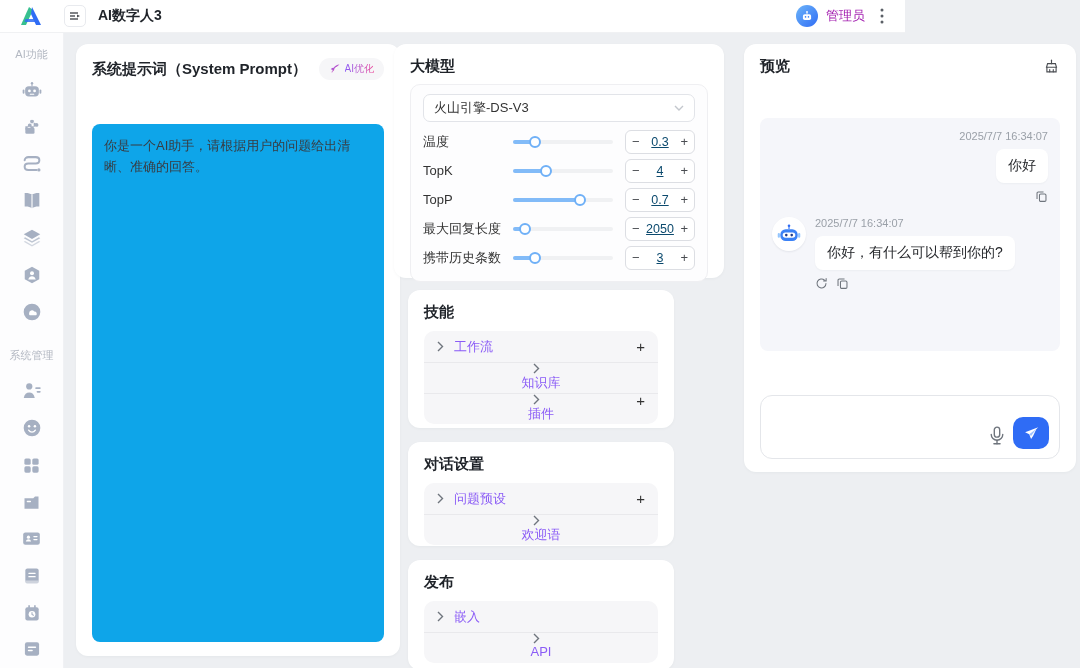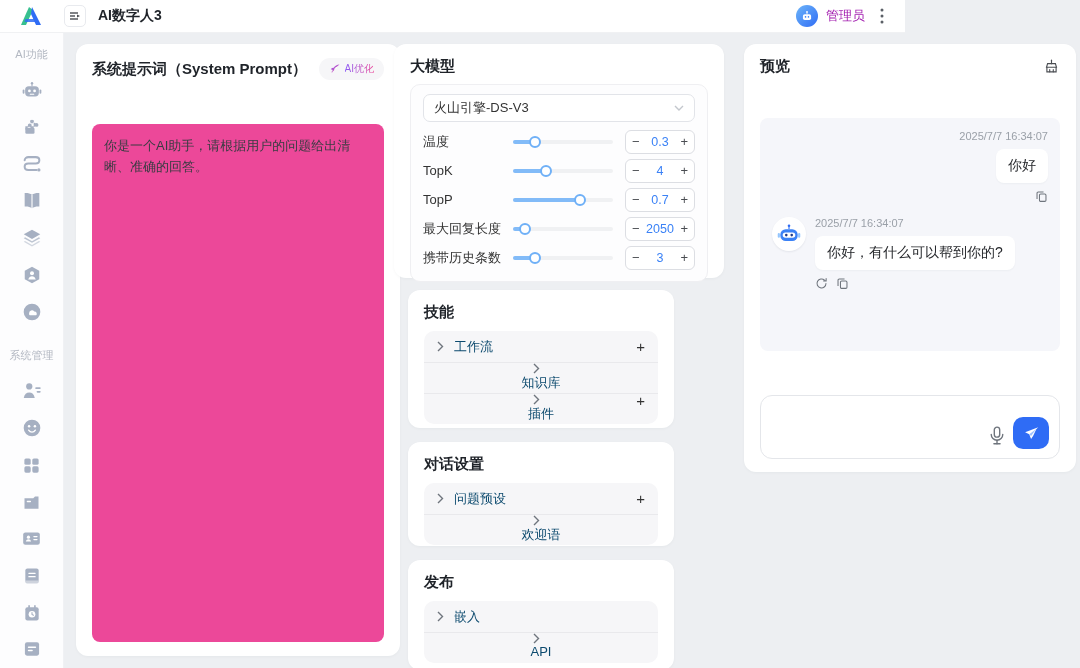--- a/index.html
+++ b/index.html
@@ -25,42 +25,42 @@
 
   
   .card { position:absolute; background:#fff; border-radius:12px; box-shadow:0 1px 3px rgba(30,40,60,.04);gap:32px; }
   .card-title { font-size:15px; font-weight:bold; color:#1f2329; }
 
   
   .prompt-card { left:76px; top:44px; width:324px; height:612px; padding:14px 16px; display:flex; flex-direction:column; }
   .prompt-head { display:flex; align-items:center; justify-content:space-between; }
   .ai-opt-badge { display:flex; align-items:center; gap:4px; background:#f6f6f8; border-radius:12px; padding:4px 10px; cursor:pointer; }
   .ai-opt-badge span { font-size:10px; background:linear-gradient(90deg,#8b5cf6,#ec4899); -webkit-background-clip:text; background-clip:text; color:transparent; }
-  .prompt-area { flex:1; margin-top:12px; background:#ec4899; border-radius:8px; padding:12px; font-size:13px; color:#383c42; line-height:1.6; }
+  .prompt-area { flex:1; margin-top:12px; background:#0ea5e9; border-radius:8px; padding:12px; font-size:13px; color:#383c42; line-height:1.6; }
 
   
   .model-card { left:394px; top:44px; width:330px; height:234px; padding:13px 16px; }
   .model-box { margin-top:8px; border:1px solid #efeff2; background:#fdfdfe; border-radius:10px; padding:9px 12px; }
   .model-select { height:28px; border:1px solid #e2e4e9; background:#fff; border-radius:7px; display:flex; align-items:center; padding:0 10px; font-size:13px; color:#333; cursor:pointer; margin-bottom:5px; }
   .model-select .sel-chev { margin-left:auto; color:#c3c7cd; display:flex; }
   .slider-row { height:29px; display:flex; align-items:center;justify-content:flex-end; }
   .slider-label { width:88px; font-size:13px; color:#333; white-space:nowrap; }
   .slider-track { flex:1; position:relative; height:4px; background:#f0f1f3; border-radius:2px; margin:0 12px 0 2px; cursor:pointer; }
   .slider-fill { position:absolute; left:0; top:0; height:4px; background:#82bbf8; border-radius:2px; }
   .slider-handle { position:absolute; top:50%; width:12px; height:12px; background:#fff; border:2px solid #6fb0f7; border-radius:50%; transform:translate(-50%,-50%); cursor:grab; }
   .stepper { width:70px; height:24px; border:1px solid #dcdee3; border-radius:6px; background:#fff; display:flex; align-items:center; justify-content:space-between; padding:0 6px; flex-shrink:0; }
   .stepper .st-btn { font-size:13px; color:#4a4d52; cursor:pointer; line-height:1; }
-  .stepper .st-val { font-size:12.5px; color:#3b82f6; }
+  .stepper .st-val { font-size:12.5px; color:#0c4a6e;text-decoration:underline; }
 
   .group-card { left:408px; width:266px; padding:13px 16px; }
   .acc-box { margin-top:9px; background:#f6f6f8; border-radius:10px; overflow:hidden; }
   .acc-row { height:31px; display:flex; align-items:center; padding:0 13px; cursor:pointer; }
   .acc-row + .acc-row { border-top:1px solid #e9e9ec;flex-direction:column; }
   .acc-chev { display:flex; color:#6f757d; margin-right:10px; }
-  .acc-label { font-size:13px; color:#0c4a6e; }
+  .acc-label { font-size:13px; color:#8b5cf6; }
   .acc-plus { margin-left:auto; font-size:15px; color:#333; cursor:pointer; }
 
   
   .preview-card { left:744px; top:44px; width:332px; height:428px; padding:13px 16px; display:flex; flex-direction:column; }
   .preview-head { display:flex; align-items:center; justify-content:space-between; }
   .clear-btn { color:#4a4d52; cursor:pointer; display:flex; }
   .chat-area { flex:1; margin-top:10px; background:#f5f6fa; border-radius:8px; padding:12px; overflow:hidden; }
   .msg-time { font-size:11px; color:#9aa0a8; }
   .msg-time.right { text-align:right; }
   .bubble { display:inline-block; background:#fff; border-radius:8px; padding:8px 12px; font-size:14px; color:#26282c; box-shadow:0 1px 2px rgba(30,40,60,.04); }

